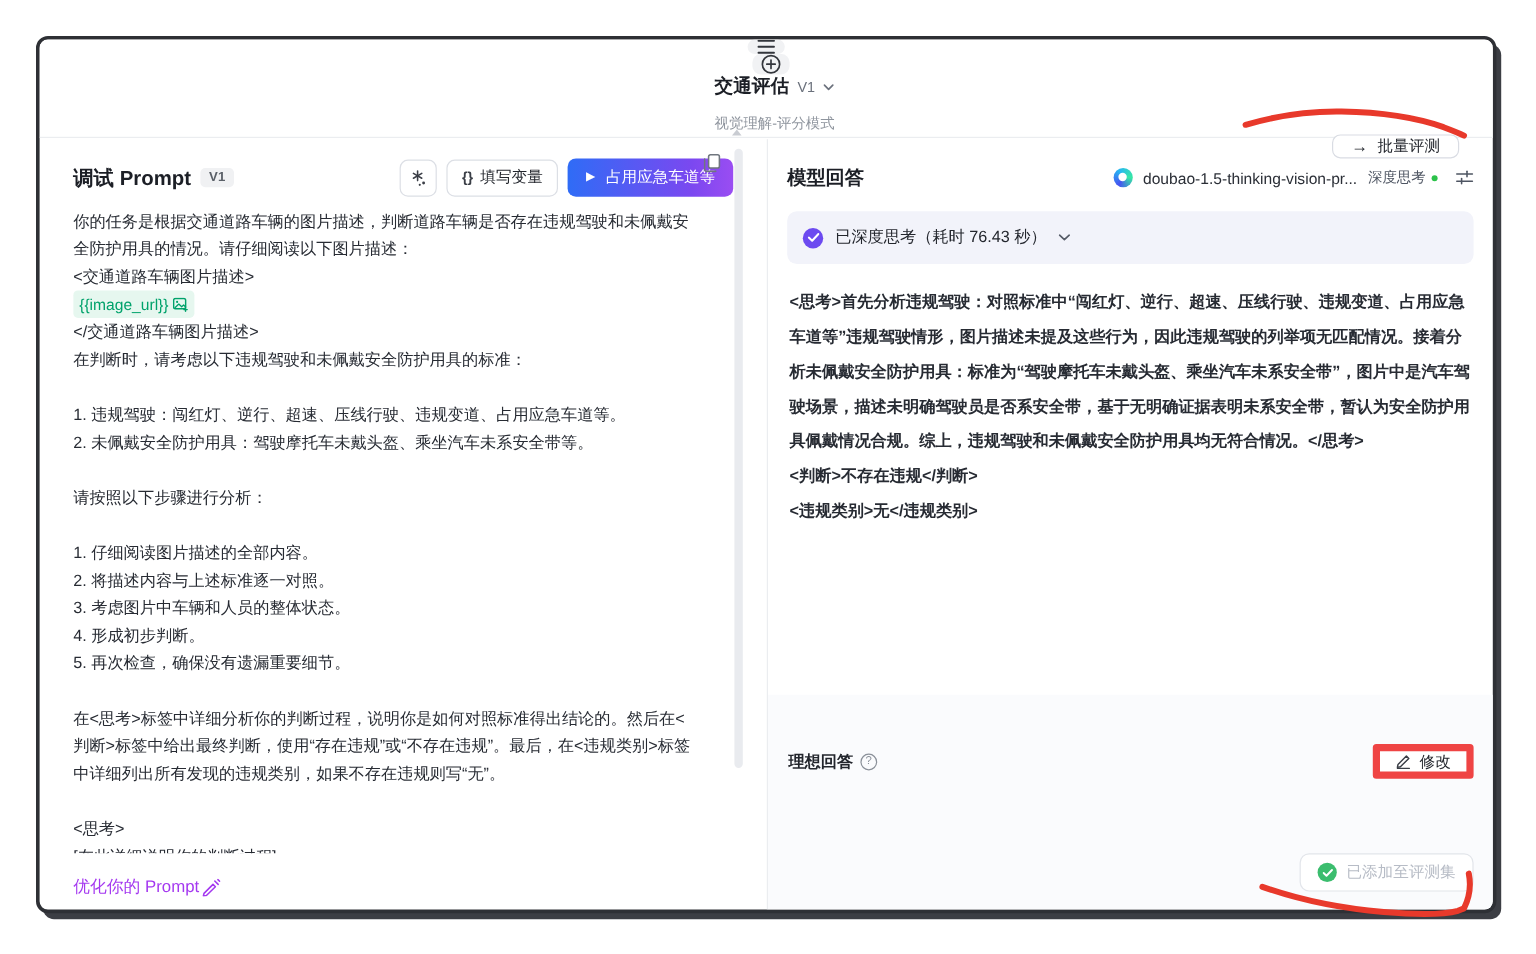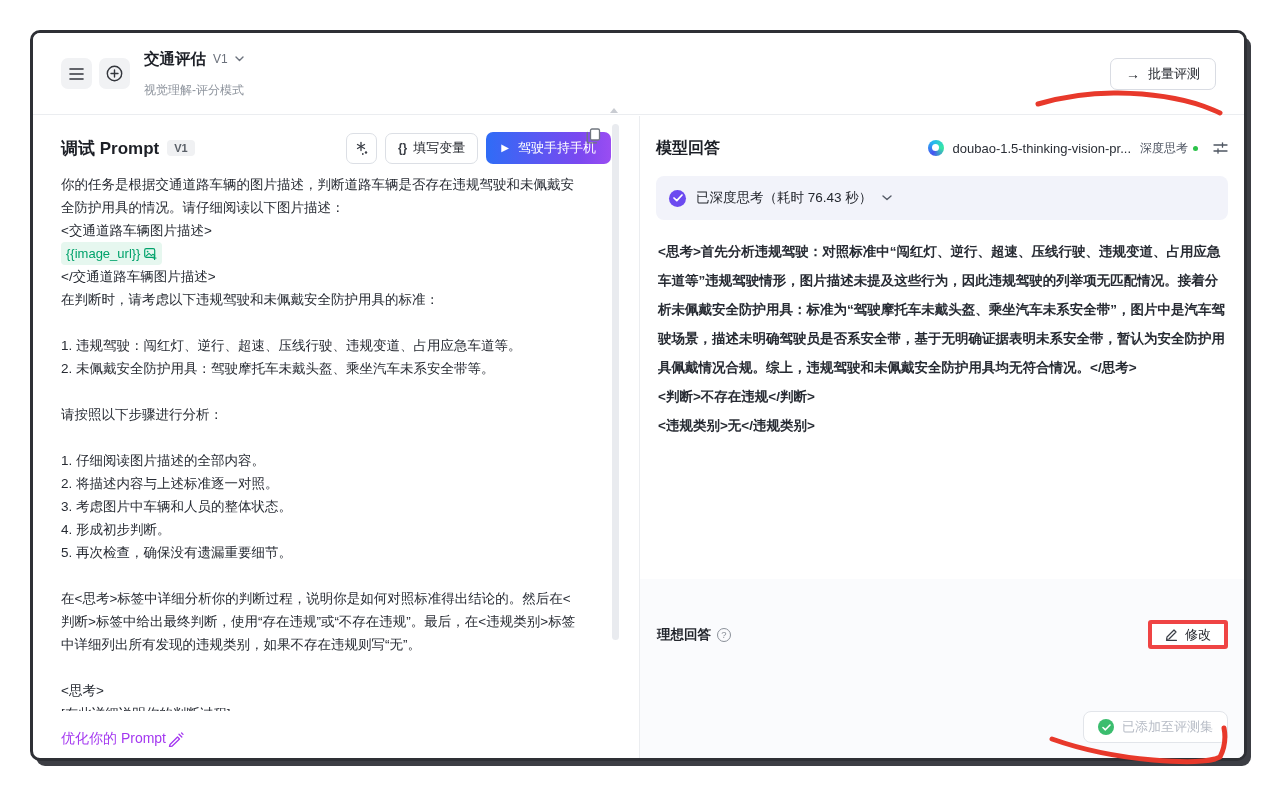--- a/index.html
+++ b/index.html
@@ -7,21 +7,21 @@
   body { font-family:"Liberation Sans","DejaVu Sans",sans-serif; color:#23262d; }
   .stage { position:relative; width:1280px; height:795px; background:#fff; overflow:hidden; }
 
   
   .frame { position:absolute; left:30px; top:30px; width:1217px; height:731px;
            background:#fff; border:3px solid #2e3035; border-radius:10px;
            box-shadow:5px 6px 0 -1px #3c3e44; overflow:hidden; }
 
   
   .hdr { position:absolute; left:0; top:0; right:0; height:82px; display:flex;
-         align-items:center; padding:0 28px; border-bottom:1px solid #ebedf0; background:#fff; }
+         align-items:center; padding:0 28px; border-bottom:1px solid #ebedf0; background:#fff;flex-direction:column; }
   .icon-sq { width:31px; height:31px; border-radius:7px; background:#f1f2f4; display:flex;
              align-items:center; justify-content:center; cursor:pointer; }
   .icon-sq + .icon-sq { margin-left:7px; }
   .hdr-titles { margin-left:14px; }
   .hdr-row1 { display:flex; align-items:center; gap:7px; }
   .hdr-title { font-size:15.5px; font-weight:700; color:#1c1f26; }
   .hdr-ver { font-size:12px; color:#6b717c; }
   .hdr-sub { font-size:12px; color:#8f959e; margin-top:12px; }
   .btn-outline { display:inline-flex; align-items:center; gap:8px; height:32px; padding:0 15px;
                  background:#fff; border:1px solid #d9dce3; border-radius:7px; font-size:13px;
@@ -83,21 +83,21 @@
 
   .response { margin-top:17px; font-size:13.5px; line-height:29px; color:#272b33; padding:0 2px;font-weight:bold; }
 
   .ideal { position:absolute; left:0; right:0; bottom:0; height:179px; background:#fafbfd;
            padding:13px 16px 0 17px; }
   .ideal-hd { display:flex; align-items:center;margin-top:28px; }
   .ideal-title { font-size:13.5px; font-weight:600; color:#23262d; }
   .help-ic { margin-left:6px; width:14px; height:14px; border:1px solid #8a9099; border-radius:50%;
              color:#8a9099; font-size:9.5px; display:flex; align-items:center; justify-content:center; }
   .btn-edit { margin-left:auto; display:inline-flex; align-items:center; gap:7px; height:29px;
-              padding:0 13px; border:4px solid #ef4444; border-radius:3px; background:#fff;
+              padding:0 13px; border:6px solid #ef4444; border-radius:3px; background:#fff;
               font-size:13px; color:#23262d; cursor:pointer; }
   .ideal-txt { margin-top:9px; font-size:13px; line-height:26px; color:#2a2e36; }
   .btn-added { position:absolute; right:16px; bottom:15px; display:inline-flex; align-items:center;
                gap:8px; height:32px; padding:0 14px; border:1px solid #e2e5ea; border-radius:8px;
                background:#fff; font-size:13px; color:#b7bcc6; cursor:default; }
 
   .check-circle { width:17px; height:17px; border-radius:50%; display:flex; align-items:center;
                   justify-content:center; }
   .cc-purple { background:#6c4af0; }
   .cc-green { background:#3bbd6e; }
@@ -161,21 +161,21 @@
                   <circle cx="12" cy="11.5" r="1.2" fill="#3a3e46"></circle>
                   <circle cx="8.8" cy="13" r="0.9" fill="#3a3e46"></circle>
                 </svg>
             </button>
             <button class="btn-sm">
               <span class="braces">{}</span>
               <span>填写变量</span>
             </button>
             <button class="btn-gradient">
               <span class="play-glyph">▶</span>
-              <span>驾驶手持手机</span>
+              <span>占用应急车道等</span>
             </button>
           </div>
         </div>
 
         <div class="prompt-wrap">
           <span class="prewrap">你的任务是根据交通道路车辆的图片描述，判断道路车辆是否存在违规驾驶和未佩戴安全防护用具的情况。请仔细阅读以下图片描述：
 &lt;交通道路车辆图片描述&gt;
 </span><span class="var-chip">
               <span>{{image_url}}</span>
               <svg width="13" height="12" viewBox="0 0 13 12">

